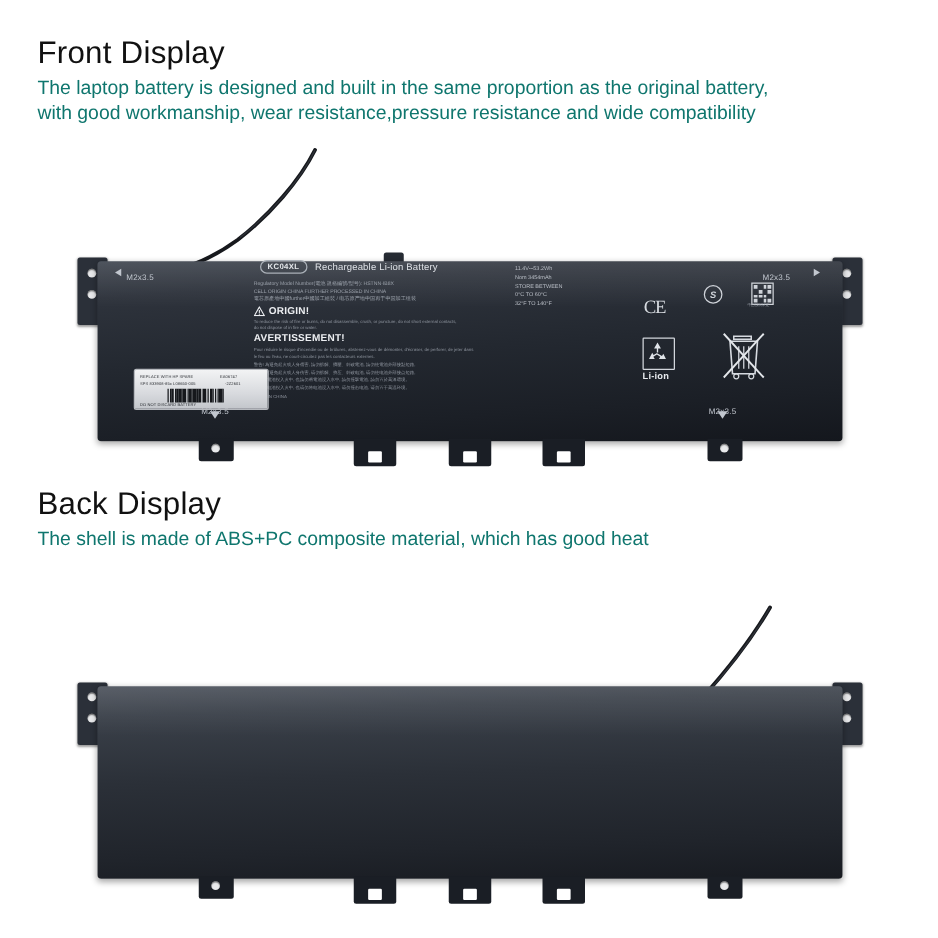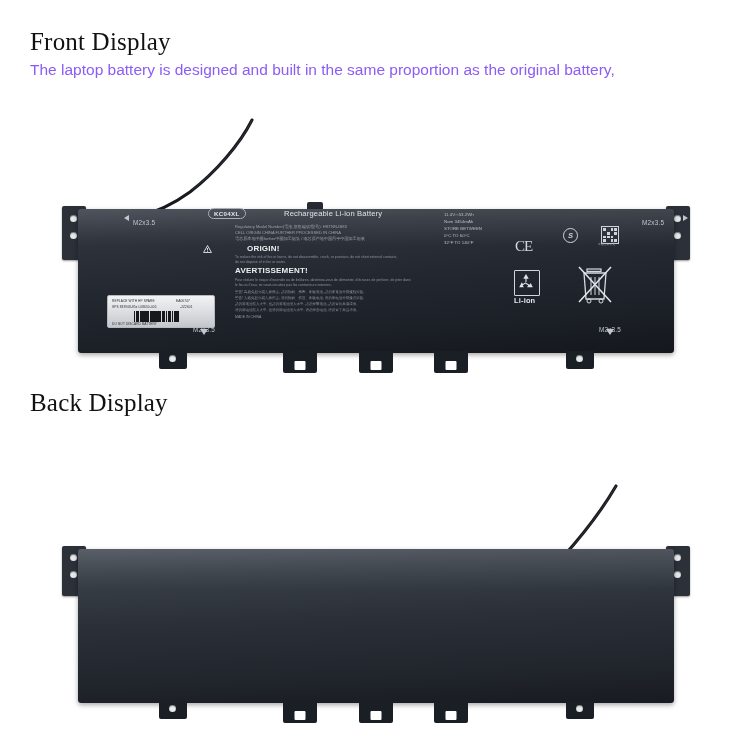--- a/index.html
+++ b/index.html
@@ -4,24 +4,24 @@
 <style>
   html,body{margin:0;padding:0;}
   body{
     width:750px;height:750px;background:#ffffff;
     font-family:"Liberation Sans",sans-serif;
     color:#000;overflow:hidden;position:relative;
   }
   .section{position:absolute;left:0;width:750px;}
   .heading{
     font-size:25px;font-weight:400;letter-spacing:.2px;
-    margin:0 0 4px 30px;color:#111;font-family:Liberation Serif, serif;
+    margin:0 0 4px 30px;color:#111;
   }
   .desc{
-    font-size:15.5px;line-height:1.32;margin:0 28px 0 30px;color:#8b5cf6;
+    font-size:15.5px;line-height:1.32;margin:0 28px 0 30px;color:#0f766e;
   }
 
   
   .battery{position:absolute;}
   .shell{
     position:absolute;border-radius:3px;
     background:linear-gradient(176deg,#3b414b 0%,#2e333c 16%,#232830 48%,#1b1f26 78%,#14171d 100%);
     box-shadow:0 2px 5px rgba(0,0,0,.35);
   }
   .shell.back{
@@ -42,21 +42,21 @@
   }
   .tab{position:absolute;background:#1a1e25;border-radius:0 0 2px 2px;}
   .tab .notch{
     position:absolute;left:50%;transform:translateX(-50%);bottom:3px;
     width:11px;height:9px;background:#ffffff;border-radius:1px;
   }
   .nub{position:absolute;background:#262b33;border-radius:2px 2px 0 0;}
   .cable{position:absolute;overflow:visible;}
 
   
-  .lbl{position:absolute;color:#c9ccd2;font-family:"Liberation Sans",sans-serif;margin-left:32px;}
+  .lbl{position:absolute;color:#c9ccd2;font-family:"Liberation Sans",sans-serif;}
   .model-badge{
     position:absolute;border:1px solid #aab0b8;border-radius:8px;
     padding:1px 5px;font-size:6.2px;color:#e3e6ea;letter-spacing:.3px;
     font-weight:700;white-space:nowrap;
   }
   .title-line{font-size:7.6px;color:#dfe2e7;letter-spacing:.15px;white-space:nowrap;}
   .tiny{font-size:4.1px;line-height:1.42;color:#9aa0aa;white-space:nowrap;}
   .tiny2{font-size:3.5px;line-height:1.5;color:#8d939d;white-space:nowrap;}
   .warn-h{font-size:8px;font-weight:700;color:#eceef1;letter-spacing:.2px;white-space:nowrap;}
   .spec{font-size:4.4px;line-height:1.5;color:#b9bec6;text-align:center;white-space:nowrap;}
@@ -97,20 +97,21 @@
   .tri.right{border-top:3px solid transparent;border-bottom:3px solid transparent;border-left:5px solid #c2c7cf;}
   .tri.down{border-left:4.5px solid transparent;border-right:4.5px solid transparent;border-top:6px solid #c2c7cf;}
 </style>
 </head>
 <body>
 
 <div class="section" style="top:28px;">
   <h2 class="heading">Front Display</h2>
   <p class="desc">
     <span>The laptop battery is designed and built in the same proportion as the original battery,</span><br>
+    <span>with good workmanship, wear resistance,pressure resistance and wide compatibility</span>
   </p>
 </div>
 
 <div class="battery" style="left:0;top:118px;width:750px;height:272px;">
 
   <svg class="cable" style="left:120px;top:0;width:140px;height:105px;" viewBox="0 0 140 105">
     <path d="M132 2 C 120 26, 96 54, 70 74 C 48 90, 30 96, 16 99" stroke="#17191d" stroke-width="3.1" fill="none" stroke-linecap="round"></path>
     <path d="M132 2 C 121 25, 98 52, 72 72" stroke="#3a3f47" stroke-width="1" fill="none" opacity=".7"></path>
   </svg>
 
@@ -271,21 +272,21 @@
         <i style="width:2.8px"></i>
         <i style="width:.7px"></i>
     </div>
     <div class="st-txt" style="left:4px;top:26px;">DO NOT DISCARD BATTERY</div>
   </div>
 </div>
 
 <div class="section" style="top:389px;">
   <h2 class="heading">Back Display</h2>
   <p class="desc">
-    <br>
+    <span>The shell is made of ABS+PC composite material, which has good heat</span><br>
   </p>
 </div>
 
 <div class="battery" style="left:0;top:480px;width:750px;height:270px;">
 
   <svg class="cable" style="left:540px;top:0;width:130px;height:110px;" viewBox="0 0 130 110">
     <path d="M76 6 C 62 30, 40 58, 22 78 C 14 88, 8 96, 5 103" stroke="#17191d" stroke-width="3.1" fill="none" stroke-linecap="round"></path>
     <path d="M76 6 C 63 29, 42 56, 24 76" stroke="#3a3f47" stroke-width="1" fill="none" opacity=".7"></path>
   </svg>
 

